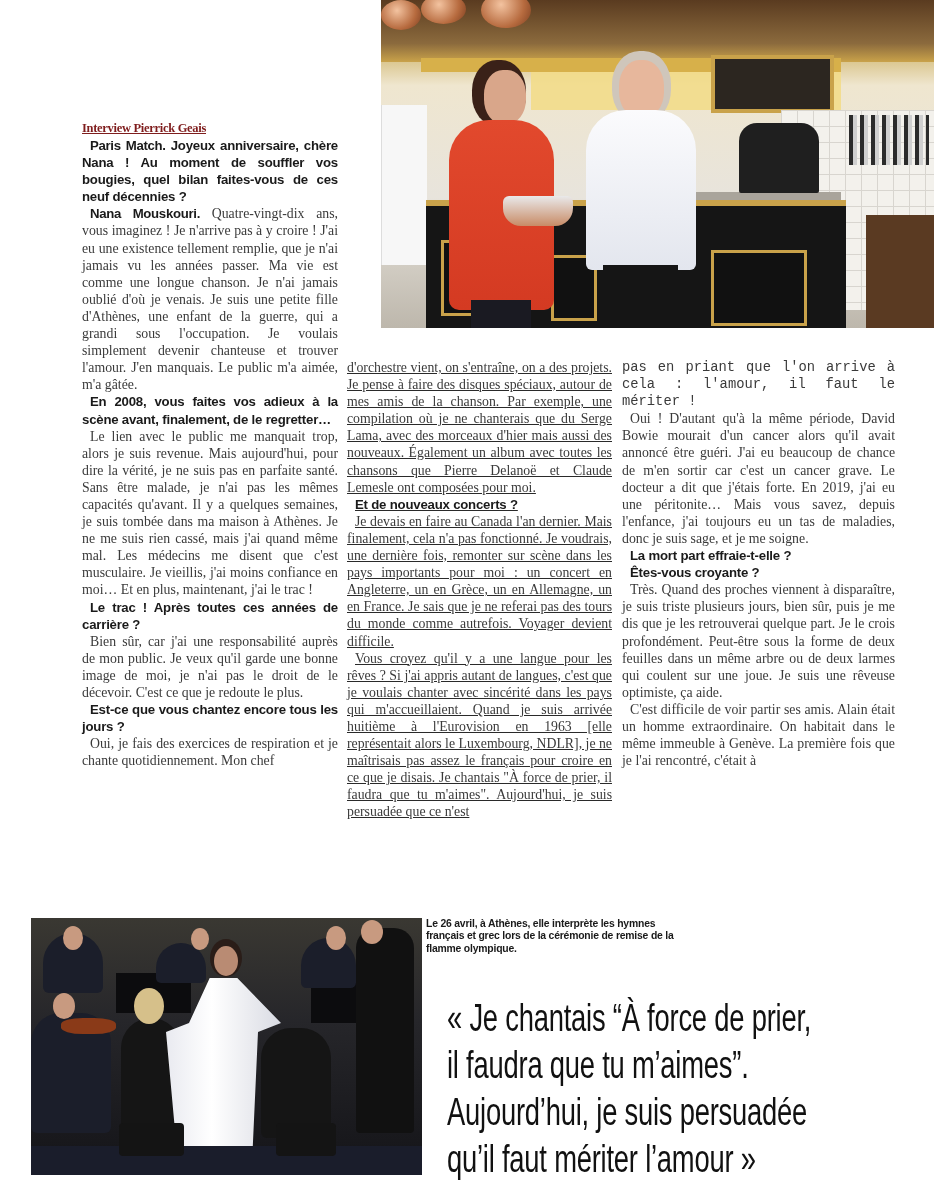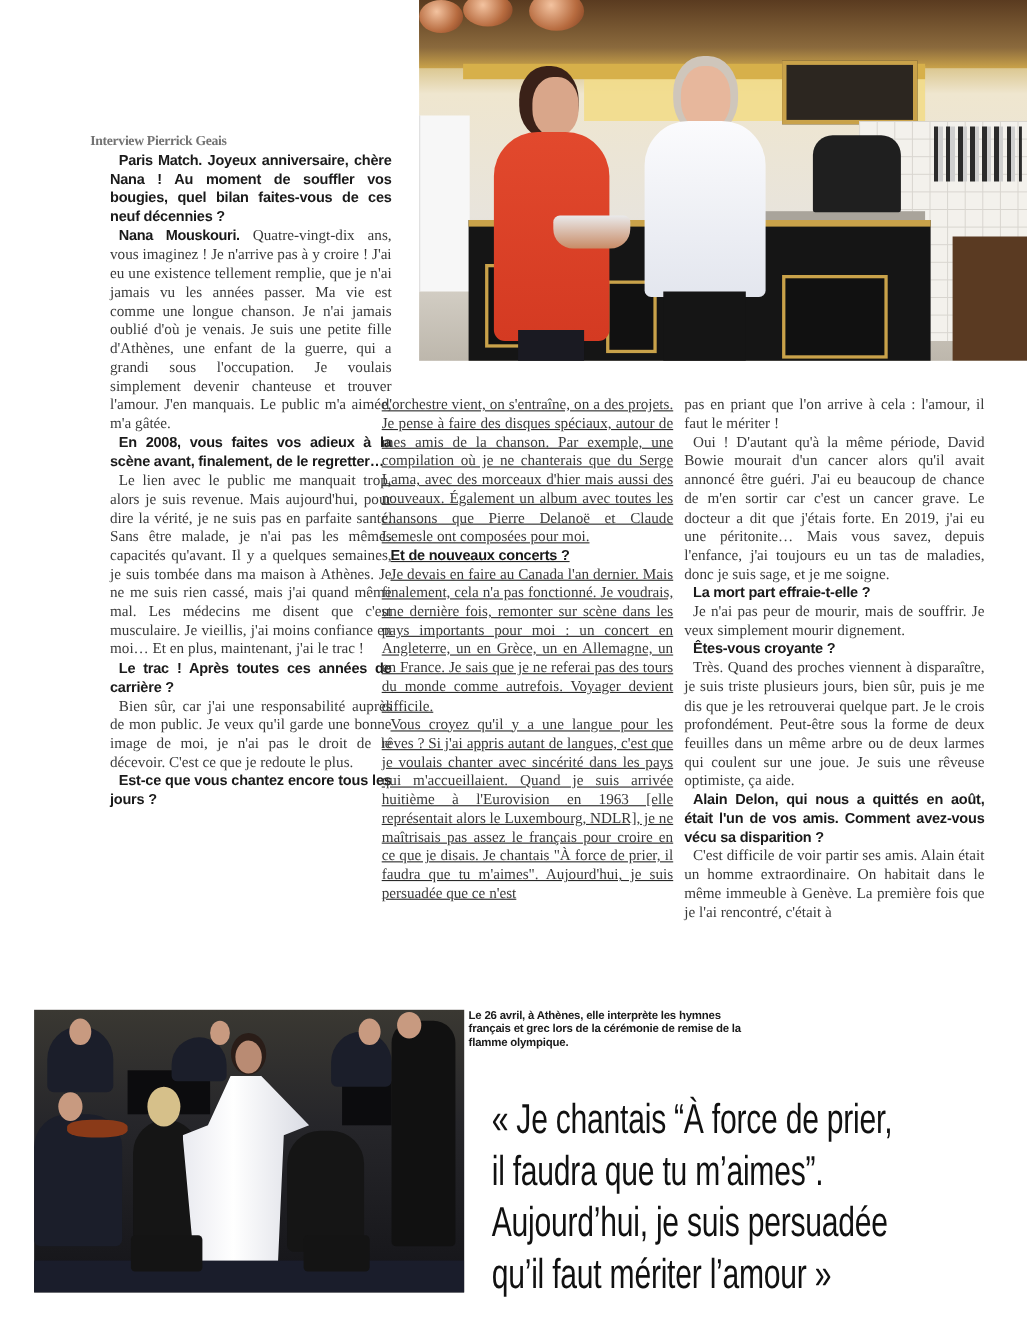--- a/index.html
+++ b/index.html
@@ -32,23 +32,23 @@
   .k-man-body { position:absolute; left:205px; top:110px; width:110px; height:160px; background: linear-gradient(180deg,#fbfbfd,#e3e6ee); border-radius:40px 40px 6px 6px; }
   .k-man-legs { position:absolute; left:222px; top:265px; width:75px; height:63px; background:#151515; }
   .k-man-head { position:absolute; left:238px; top:60px; width:45px; height:58px; background:#e7b79c; border-radius:45%; box-shadow: 0 -2px 0 7px #cfc6bb; }
   .k-pot { position:absolute; left:122px; top:196px; width:70px; height:30px; border-radius: 6px 6px 18px 18px; background: linear-gradient(180deg,#e9e9ea,#c88b66); }
   .k-knives { position:absolute; left:468px; top:115px; width:80px; height:50px;
     background: repeating-linear-gradient(90deg, #2b2b2b 0 4px, #cfcfcf 4px 8px, transparent 8px 11px); }
   .k-cabinet { position:absolute; left:485px; top:215px; width:68px; height:113px; background:#5a3a22; }
   .k-towel { position:absolute; left:0; top:105px; width:45px; height:160px; background:#f7f7f7; border-left:1px solid #ddd; }
 
   
-  .byline { position:absolute; left:82px; top:121px; font-size:12.5px; font-weight:700; color:#737373; letter-spacing:-0.3px; }
+  .byline { position:absolute; left:82px; top:121px; font-size:12.5px; font-weight:700; color:#7f1d1d; letter-spacing:-0.3px;text-decoration:underline; }
   .col { position:absolute; font-size:13.8px; line-height:17.1px; text-align: justify; hyphens: manual; }
-  #col-1 { left:82px; top:137px; width:256px;margin-left:18px; }
+  #col-1 { left:82px; top:137px; width:256px; }
   #col-2 { left:347px; top:359px; width:265px;text-decoration:underline; }
   #col-3 { left:622px; top:359px; width:273px; }
   .q { font-family: "Liberation Sans", "DejaVu Sans", sans-serif; font-weight:700; color:#1a1a1a; font-size:13.2px; letter-spacing:-0.2px; text-indent: 8px; margin:0; }
   .a { font-family: "Liberation Serif", "DejaVu Serif", serif; color:#3a3a3a; text-indent: 8px; margin:0; }
   .speaker { font-family: "Liberation Sans", "DejaVu Sans", sans-serif; font-weight:700; color:#1a1a1a; font-size:13.2px; letter-spacing:-0.3px; }
 
   
   #photo-concert {
     position:absolute; left:31px; top:918px; width:391px; height:257px; overflow:hidden;
     background: linear-gradient(180deg, #3a3832 0%, #26262a 40%, #141418 100%);
@@ -107,35 +107,34 @@
 <div class="byline">Interview Pierrick Geais</div>
 
 <div id="col-1" class="col">
     <p class="q"><span class="speaker">Paris Match.</span><span class=""> Joyeux anniversaire, chère Nana ! Au moment de souffler vos bougies, quel bilan faites-vous de ces neuf décennies ?</span></p>
     <p class="a"><span class="speaker">Nana Mouskouri.</span><span> Quatre-vingt-dix ans, vous imaginez ! Je n'arrive pas à y croire ! J'ai eu une existence tellement remplie, que je n'ai jamais vu les années passer. Ma vie est comme une longue chanson. Je n'ai jamais oublié d'où je venais. Je suis une petite fille d'Athènes, une enfant de la guerre, qui a grandi sous l'occupation. Je voulais simplement devenir chanteuse et trouver l'amour. J'en manquais. Le public m'a aimée, m'a gâtée.</span></p>
     <p class="q"><span>En 2008, vous faites vos adieux à la scène avant, finalement, de le regretter…</span></p>
     <p class="a"><span>Le lien avec le public me manquait trop, alors je suis revenue. Mais aujourd'hui, pour dire la vérité, je ne suis pas en parfaite santé. Sans être malade, je n'ai pas les mêmes capacités qu'avant. Il y a quelques semaines, je suis tombée dans ma maison à Athènes. Je ne me suis rien cassé, mais j'ai quand même mal. Les médecins me disent que c'est musculaire. Je vieillis, j'ai moins confiance en moi… Et en plus, maintenant, j'ai le trac !</span></p>
     <p class="q"><span>Le trac ! Après toutes ces années de carrière ?</span></p>
     <p class="a"><span>Bien sûr, car j'ai une responsabilité auprès de mon public. Je veux qu'il garde une bonne image de moi, je n'ai pas le droit de le décevoir. C'est ce que je redoute le plus.</span></p>
     <p class="q"><span>Est-ce que vous chantez encore tous les jours ?</span></p>
+    <p class="a"><span>Oui, je fais des exercices de respiration et je chante quotidiennement. Mon chef</span></p>
   </div>
 <div id="col-2" class="col">
     <p class="a" style="text-indent: 0px;"><span>d'orchestre vient, on s'entraîne, on a des projets. Je pense à faire des disques spéciaux, autour de mes amis de la chanson. Par exemple, une compilation où je ne chanterais que du Serge Lama, avec des morceaux d'hier mais aussi des nouveaux. Également un album avec toutes les chansons que Pierre Delanoë et Claude Lemesle ont composées pour moi.</span></p>
     <p class="q"><span>Et de nouveaux concerts ?</span></p>
     <p class="a"><span>Je devais en faire au Canada l'an dernier. Mais finalement, cela n'a pas fonctionné. Je voudrais, une dernière fois, remonter sur scène dans les pays importants pour moi : un concert en Angleterre, un en Grèce, un en Allemagne, un en France. Je sais que je ne referai pas des tours du monde comme autrefois. Voyager devient difficile.</span></p>
     <p class="a"><span>Vous croyez qu'il y a une langue pour les rêves ? Si j'ai appris autant de langues, c'est que je voulais chanter avec sincérité dans les pays qui m'accueillaient. Quand je suis arrivée huitième à l'Eurovision en 1963 [elle représentait alors le Luxembourg, NDLR], je ne maîtrisais pas assez le français pour croire en ce que je disais. Je chantais "À force de prier, il faudra que tu m'aimes". Aujourd'hui, je suis persuadée que ce n'est</span></p>
   </div>
 <div id="col-3" class="col">
-    <p class="a" style="text-indent: 0px;"><span>pas en priant que l'on arrive à cela : l'amour, il faut le mériter !</span></p>
+    <p class="a" style="text-indent: 0px; font-family: Liberation Mono, monospace;"><span>pas en priant que l'on arrive à cela : l'amour, il faut le mériter !</span></p>
     <p class="a"><span>Oui ! D'autant qu'à la même période, David Bowie mourait d'un cancer alors qu'il avait annoncé être guéri. J'ai eu beaucoup de chance de m'en sortir car c'est un cancer grave. Le docteur a dit que j'étais forte. En 2019, j'ai eu une péritonite… Mais vous savez, depuis l'enfance, j'ai toujours eu un tas de maladies, donc je suis sage, et je me soigne.</span></p>
     <p class="q"><span>La mort part effraie-t-elle ?</span></p>
-    <p class="a"><span>Je n'ai pas peur de mourir, mais de souffrir. Je veux simplement mourir dignement.</span></p>
     <p class="q"><span>Êtes-vous croyante ?</span></p>
     <p class="a"><span>Très. Quand des proches viennent à disparaître, je suis triste plusieurs jours, bien sûr, puis je me dis que je les retrouverai quelque part. Je le crois profondément. Peut-être sous la forme de deux feuilles dans un même arbre ou de deux larmes qui coulent sur une joue. Je suis une rêveuse optimiste, ça aide.</span></p>
-    <p class="q"><span>Alain Delon, qui nous a quittés en août, était l'un de vos amis. Comment avez-vous vécu sa disparition ?</span></p>
     <p class="a"><span>C'est difficile de voir partir ses amis. Alain était un homme extraordinaire. On habitait dans le même immeuble à Genève. La première fois que je l'ai rencontré, c'était à</span></p>
   </div>
 
 <div id="photo-concert">
   <div class="c-bg-stand" style="left:85px;top:55px;width:75px;height:40px;"></div>
   <div class="c-bg-stand" style="left:280px;top:65px;width:45px;height:40px;"></div>
   <div class="c-musician" style="left:12px;top:15px;width:60px;height:60px;"></div>
   <div class="c-face" style="left:32px;top:8px;width:20px;height:24px;"></div>
   <div class="c-musician" style="left:125px;top:25px;width:50px;height:40px;"></div>
   <div class="c-face" style="left:160px;top:10px;width:18px;height:22px;"></div>

